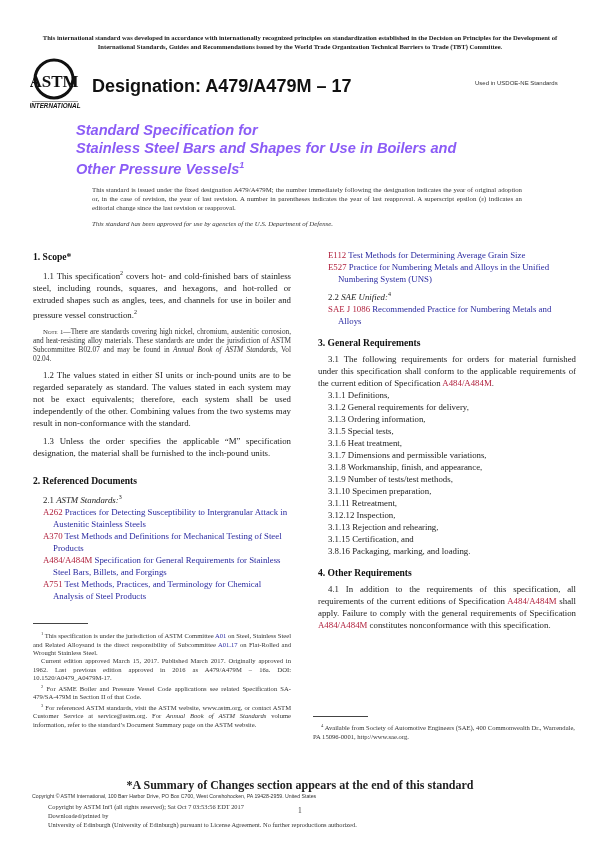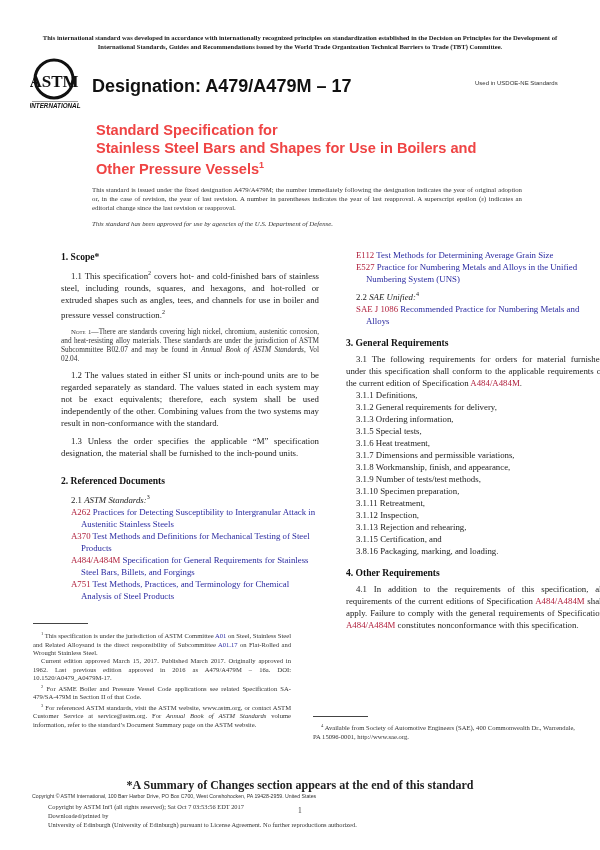--- a/index.html
+++ b/index.html
@@ -6,27 +6,27 @@
   html, body { width: 600px; height: 850px; background: #ffffff; overflow: hidden; }
   body { position: relative; font-family: "Liberation Serif", serif; color: #222; }
   .abs { position: absolute; }
 
   .top-notice { left: 30px; top: 34px; width: 540px; text-align: center; font-size: 6.6px; line-height: 8.6px; font-weight: bold; color: #222; }
 
   .logo { left: 30px; top: 57px; width: 52px; height: 56px; }
   .designation { left: 92px; top: 76px; font-family: "Liberation Sans", sans-serif; font-weight: bold; font-size: 18px; color: #111; }
   .used-in { left: 475px; top: 80px; font-family: "Liberation Sans", sans-serif; font-size: 6px; color: #333; }
 
-  .title { left: 96px; top: 122px; font-family: "Liberation Sans", sans-serif; font-weight: bold; font-size: 14.6px; line-height: 17.5px; color: #ef4444; }
+  .title { left: 76px; top: 122px; font-family: "Liberation Sans", sans-serif; font-weight: bold; font-size: 14.6px; line-height: 17.5px; color: #8b5cf6; font-style: italic; }
   .title sup { font-size: 9px; }
 
   .issued { left: 92px; top: 185px; width: 430px; font-size: 6.8px; line-height: 9px; color: #333; text-align: justify; }
   .approved { left: 92px; top: 220px; font-size: 6.8px; font-style: italic; color: #333; }
 
-  .col { position: absolute; width: 258px; font-size: 8.8px; line-height: 12px; color: #222; margin-left: 28px; }
+  .col { position: absolute; width: 258px; font-size: 8.8px; line-height: 12px; color: #222; }
   .col-left { left: 33px; top: 251px; }
   .col-right { left: 318px; top: 249px; }
 
   h2 { font-size: 9.6px; font-weight: bold; margin-bottom: 4px; color: #111; }
   p.para { text-indent: 10px; text-align: justify; margin-bottom: 6px; }
   p.note { font-size: 7.3px; line-height: 9.2px; text-align: justify; text-indent: 10px; margin-bottom: 5px; color: #333; }
   .note-label { font-variant: small-caps; font-size: 6.8px; }
   .ref { padding-left: 10px; text-indent: -10px; margin-bottom: 0; }
   .code { color: #b0213d; font-family: Liberation Serif, serif; }
   .rtitle { color: #2a2aa0; }
@@ -106,21 +106,21 @@
     <div class="list-item">3.1.1 Definitions,</div>
     <div class="list-item">3.1.2 General requirements for delivery,</div>
     <div class="list-item">3.1.3 Ordering information,</div>
     <div class="list-item">3.1.5 Special tests,</div>
     <div class="list-item">3.1.6 Heat treatment,</div>
     <div class="list-item">3.1.7 Dimensions and permissible variations,</div>
     <div class="list-item">3.1.8 Workmanship, finish, and appearance,</div>
     <div class="list-item">3.1.9 Number of tests/test methods,</div>
     <div class="list-item">3.1.10 Specimen preparation,</div>
     <div class="list-item">3.1.11 Retreatment,</div>
-    <div class="list-item">3.1.12 Inspection,</div>
+    <div class="list-item">3.12.12 Inspection,</div>
     <div class="list-item">3.1.13 Rejection and rehearing,</div>
     <div class="list-item">3.1.15 Certification, and</div>
     <div class="list-item">3.8.16 Packaging, marking, and loading.</div>
   </div>
   <div class="sec-gap"></div>
   <h2>4. Other Requirements</h2>
   <p class="para"><span>4.1 In addition to the requirements of this specification, all requirements of the current editions of Specification </span><span class="red">A484/A484M</span><span> shall apply. Failure to comply with the general requirements of Specification </span><span class="red">A484/A484M</span><span> constitutes nonconformance with this specification.</span></p>
 </div>
 
 <div class="fn-rule" style="left:313px; top:716px;"></div>

